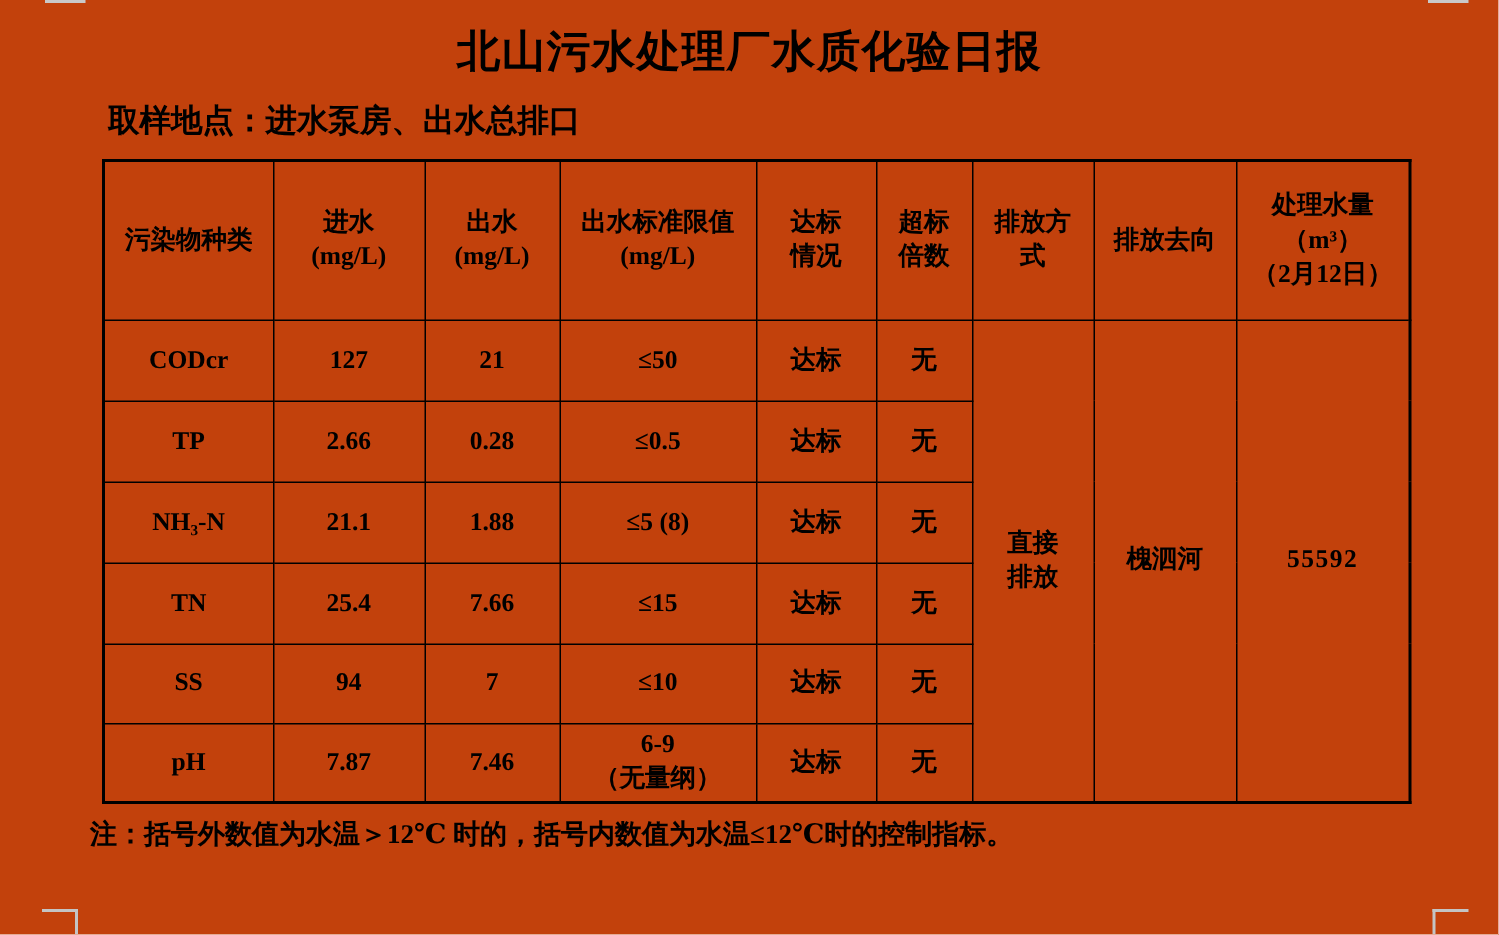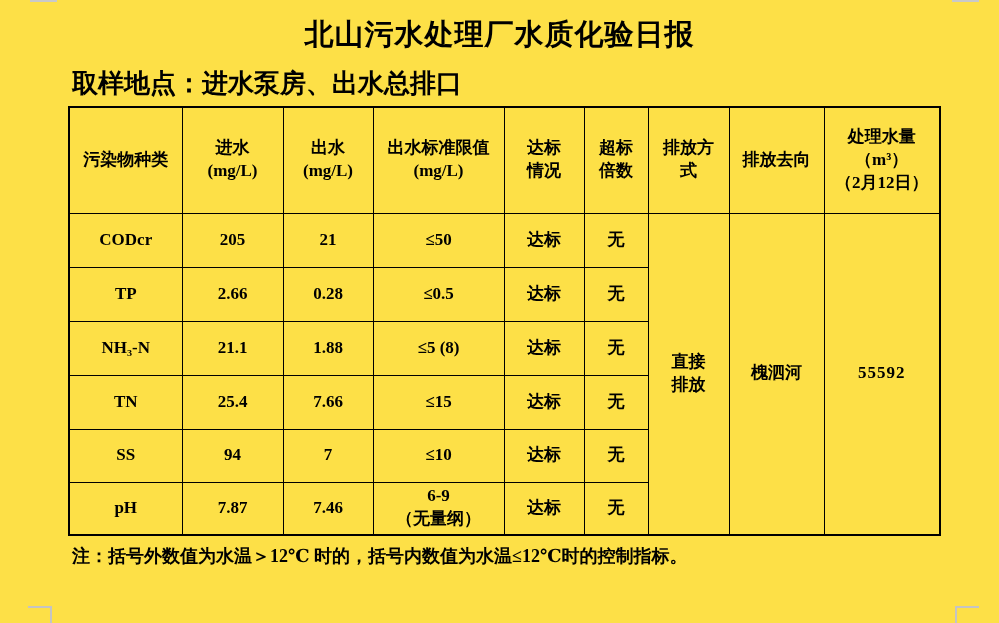--- a/index.html
+++ b/index.html
@@ -5,21 +5,21 @@
   * { margin: 0; padding: 0; box-sizing: border-box; }
   html, body { background: #ffffff; }
   body {
     font-family: "Liberation Serif", "DejaVu Serif", serif;
     color: #000000;
   }
   .page {
     position: relative;
     width: 999px;
     height: 623px;
-    background: #fde047;
+    background: #c2410c;
     overflow: hidden;
   }
 
   
   .mark { position: absolute; }
   .mark-top-left    { left: 30px;  top: 0; width: 27px; height: 2px; background: #c9c9c9; }
   .mark-top-right   { left: 952px; top: 0; width: 27px; height: 2px; background: #c9c9c9; }
   .mark-bottom-left {
     left: 28px; top: 606px; width: 24px; height: 17px;
     border-top: 2px solid #c4c4c4; border-right: 2px solid #c4c4c4;
@@ -34,21 +34,21 @@
     position: absolute;
     top: 15px; left: 0; width: 100%;
     text-align: center;
     font-size: 29px;
     font-weight: bold;
     letter-spacing: 1px;
   }
   .meta-sampling {
     position: absolute;
     top: 66px; left: 72px;
-    font-size: 26px;
+    font-size: 21px;
     font-weight: bold;
   }
   .meta-date {
     position: absolute;
     top: 66px; left: 712px;
     font-size: 19px;
     font-weight: bold;
   }
 
   
@@ -78,21 +78,21 @@
   th.hdr-volume { line-height: 1.55; font-size: 16px; }
 
   td.num { font-weight: normal; font-size: 17px; }
   td.cell-limit-ph { font-weight: normal; font-size: 15px; line-height: 1.25; }
   td.cell-mode { line-height: 2.5; margin-left: 41px; }
   td.cell-volume { font-size: 26px; font-weight: normal; letter-spacing: 1px; margin-top: 26px; }
 
   
   .footnote {
     position: absolute;
-    top: 544px; left: 72px;
+    top: 544px; left: 60px;
     font-size: 18px;
     font-weight: bold;
   }
 </style>
 </head>
 <body>
 
 <div class="page">
 
   <div class="mark mark-top-left"></div>
@@ -133,21 +133,21 @@
       <th class="hdr">排放方
 式</th>
       <th class="hdr">排放去向</th>
       <th class="hdr hdr-volume">处理水量
 （m³）
 （2月12日）</th>
     </tr>
 
     <tr class="data-row">
       <td>CODcr</td>
-      <td class="num">205</td>
+      <td class="num">127</td>
       <td class="num">21</td>
       <td class="num">≤50</td>
       <td>达标</td>
       <td>无</td>
       <td class="cell-mode" rowspan="6">直接
 排放</td>
       <td rowspan="6">槐泗河</td>
       <td class="cell-volume" rowspan="6">55592</td>
     </tr>
 

